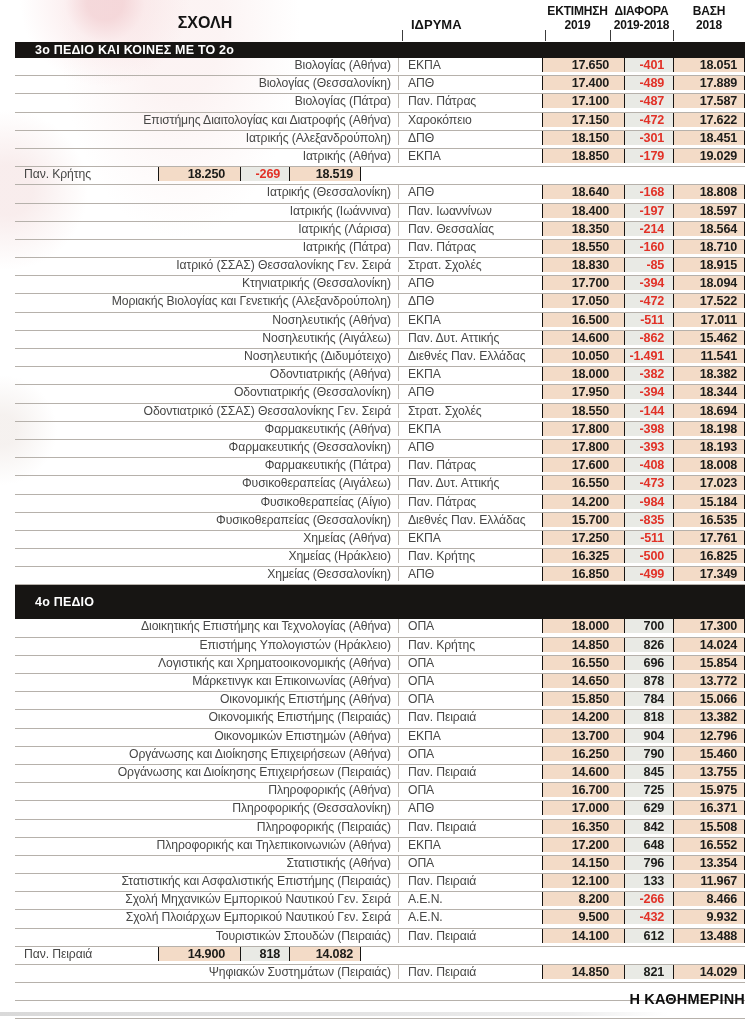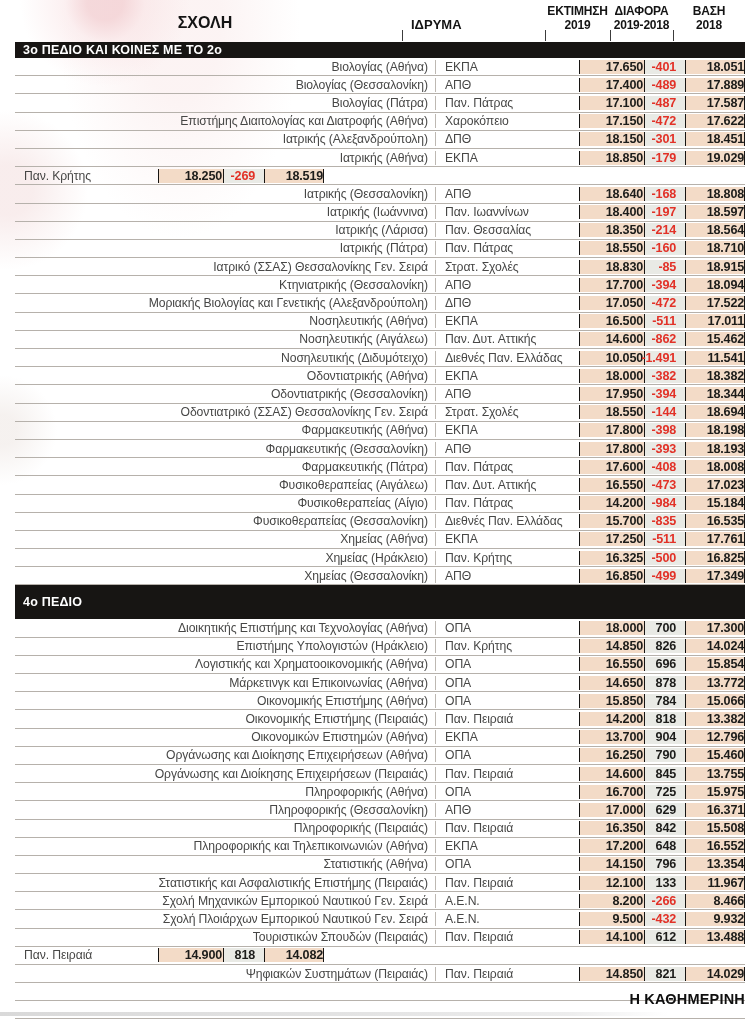--- a/index.html
+++ b/index.html
@@ -33,35 +33,35 @@
   .hcell{padding-bottom:10px;position:relative}
   .h-school{flex:1;text-align:center;padding-right:7px;font-size:16px}
   .h-inst{width:143px;padding-left:9px;font-size:13px}
   .h-num{text-align:center;font-size:12px;line-height:13.5px;letter-spacing:-0.2px;white-space:nowrap}
   .h-c3{width:65px}.h-c4{width:63px}.h-c5{width:72px}
   .tick::before{content:"";position:absolute;left:0;bottom:1px;width:1px;height:11px;background:#3c3c3c}
 
   
   .bar{
     height:16px;background:var(--bar-black);color:#fff;font-weight:bold;font-size:12.5px;
-    display:flex;align-items:center;padding-left:8px;letter-spacing:0.2px;
+    display:flex;align-items:center;padding-left:20px;letter-spacing:0.2px;
   }
   .bar.tall{height:34px}
 
   
-  .row{display:flex;height:18.2px;border-bottom:1px solid var(--sep);align-items:center}
+  .row{display:flex;height:18.2px;border-bottom:1px solid var(--sep);align-items:flex-start}
   .row.empty{height:17.8px}
   .cell{display:flex;align-items:center}
   .c1{flex:1;justify-content:flex-end;text-align:right;padding-right:7px;
       border-right:1px solid #bdb8b2;color:var(--body-text);font-size:12.2px;letter-spacing:-0.1px;white-space:nowrap}
   .c2{width:143px;padding-left:9px;color:var(--body-text);font-size:12.2px;letter-spacing:-0.1px;white-space:nowrap}
   .c3,.c4,.c5{justify-content:flex-end;font-weight:bold;font-size:12.6px;color:var(--num-black);letter-spacing:-0.2px}
-  .c3{width:65px;background:var(--cell-peach);border-left:1px solid var(--bar-black);padding-right:1px}
-  .c4{width:41px;background:var(--cell-gray);border-left:1px solid var(--bar-black);padding-right:9px}
-  .c5{width:60px;background:var(--cell-peach);border-left:1px solid var(--bar-black);border-right:1px solid var(--bar-black);}
+  .c3{width:82px;background:var(--cell-peach);border-left:1px solid var(--bar-black);padding-right:15px}
+  .c4{width:49px;background:var(--cell-gray);border-left:1px solid var(--bar-black);padding-right:9px}
+  .c5{width:72px;background:var(--cell-peach);border-left:1px solid var(--bar-black);border-right:1px solid var(--bar-black);padding-right:7px}
   .neg{color:var(--accent-red)}
 
   
   .footer-line{
     position:absolute;left:0;top:1012px;width:668px;height:4px;z-index:1;
     background:linear-gradient(to right,#d9d9d9 0%,#e4e4e4 55%,#ededed 85%,rgba(240,240,240,0));
   }
   .brand{
     position:absolute;right:7px;top:991px;z-index:1;
     font-weight:bold;font-size:14.5px;color:#0f0f0f;letter-spacing:0.2px;white-space:nowrap;

